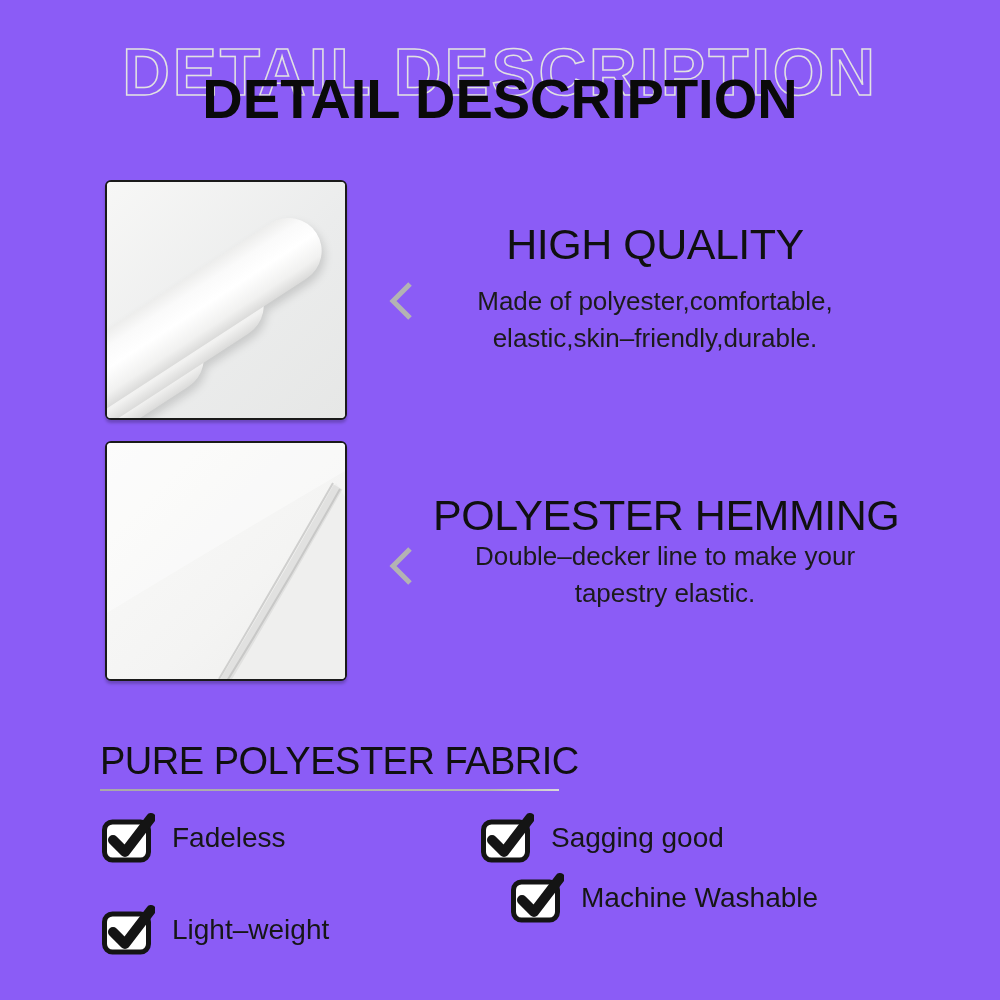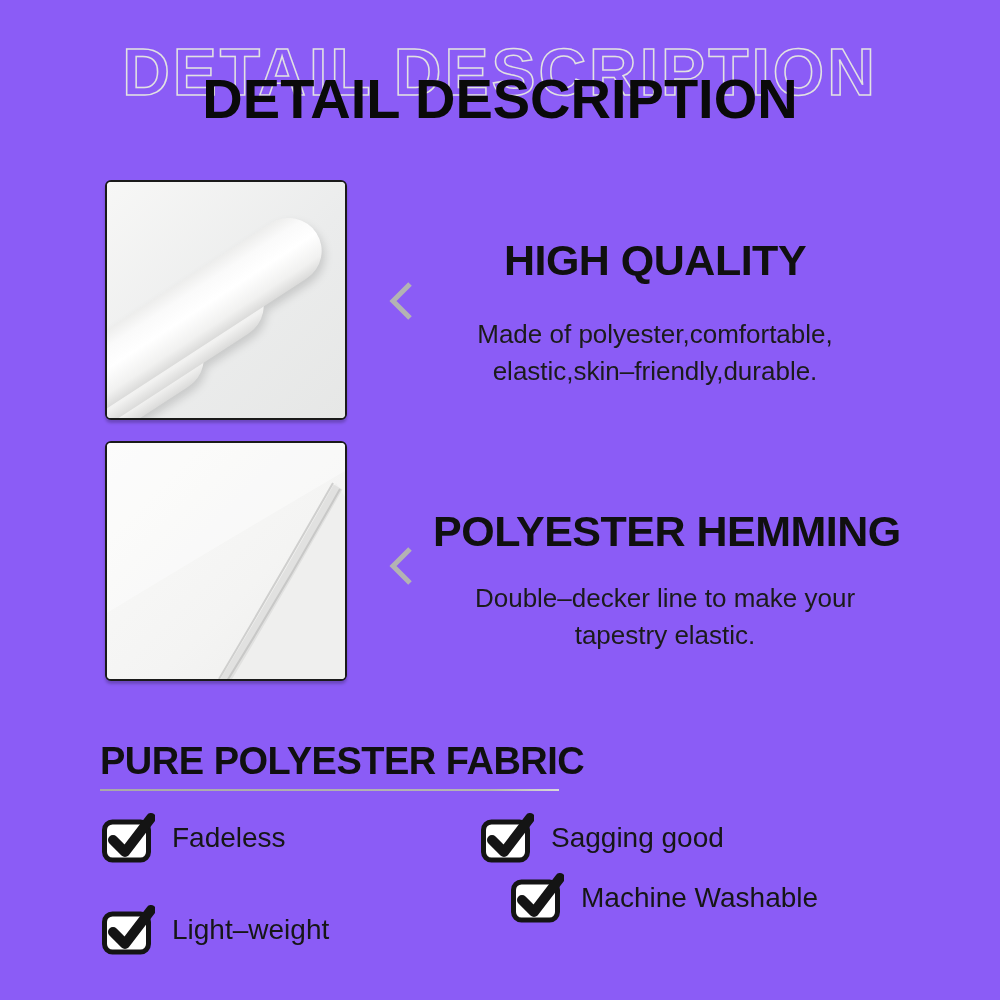--- a/index.html
+++ b/index.html
@@ -69,41 +69,40 @@
 
   
   .text-block {
     position: absolute;
     text-align: center;
   }
   .text-block.t1 { left: 430px; top: 222px; width: 450px; }
   .text-block.t2 { left: 433px; top: 493px; width: 464px; }
   .text-block h2 {
     font-size: 43px;
-    font-weight: bold;
+    font-weight: normal;
     letter-spacing: -0.5px;
     color: #101010;
     line-height: 1.05;
     white-space: nowrap;
-    margin-top: 16px;
   }
   .text-block p {
     font-size: 26px;
     line-height: 37px;
     color: #1b1b1b;
   }
-  .text-block.t1 p { margin-top: 33px; }
-  .text-block.t2 p { margin-top: 26px; }
+  .text-block.t1 p { margin-top: 16px; }
+  .text-block.t2 p { }
 
   
   .features-heading {
     position: absolute;
     left: 100px; top: 740px;
     font-size: 38px;
-    font-weight: bold;
+    font-weight: normal;
     letter-spacing: -0.5px;
     color: #101010;
     white-space: nowrap;
   }
   .features-underline {
     position: absolute;
     left: 100px; top: 789px;
     width: 459px; height: 2px;
     background: linear-gradient(to right, #a9a9a9 0%, #b5b5b5 85%, #d9d9d9 100%);
   }

